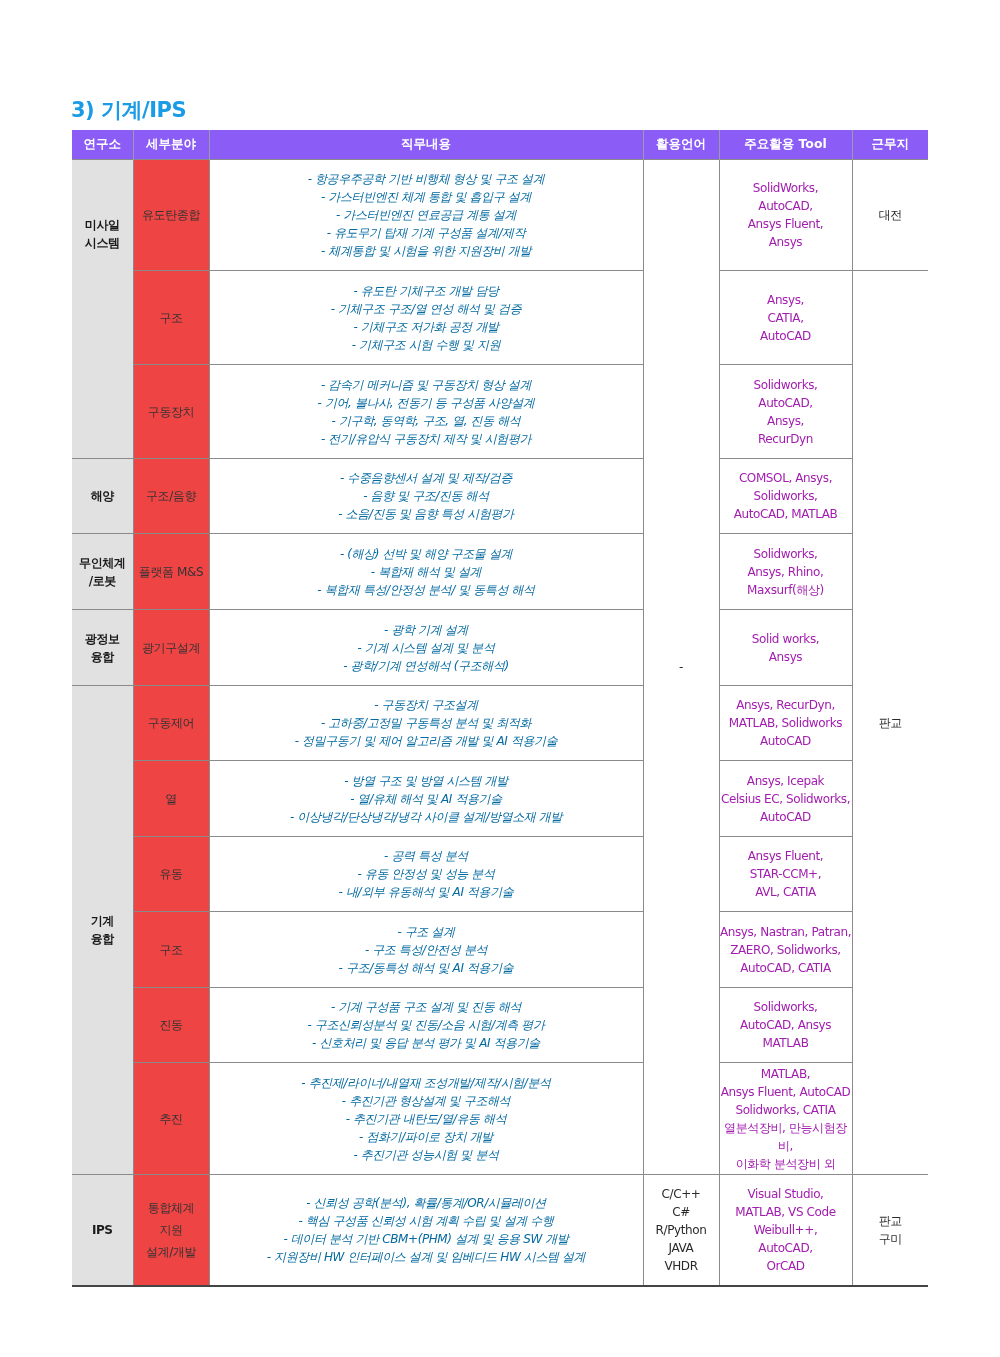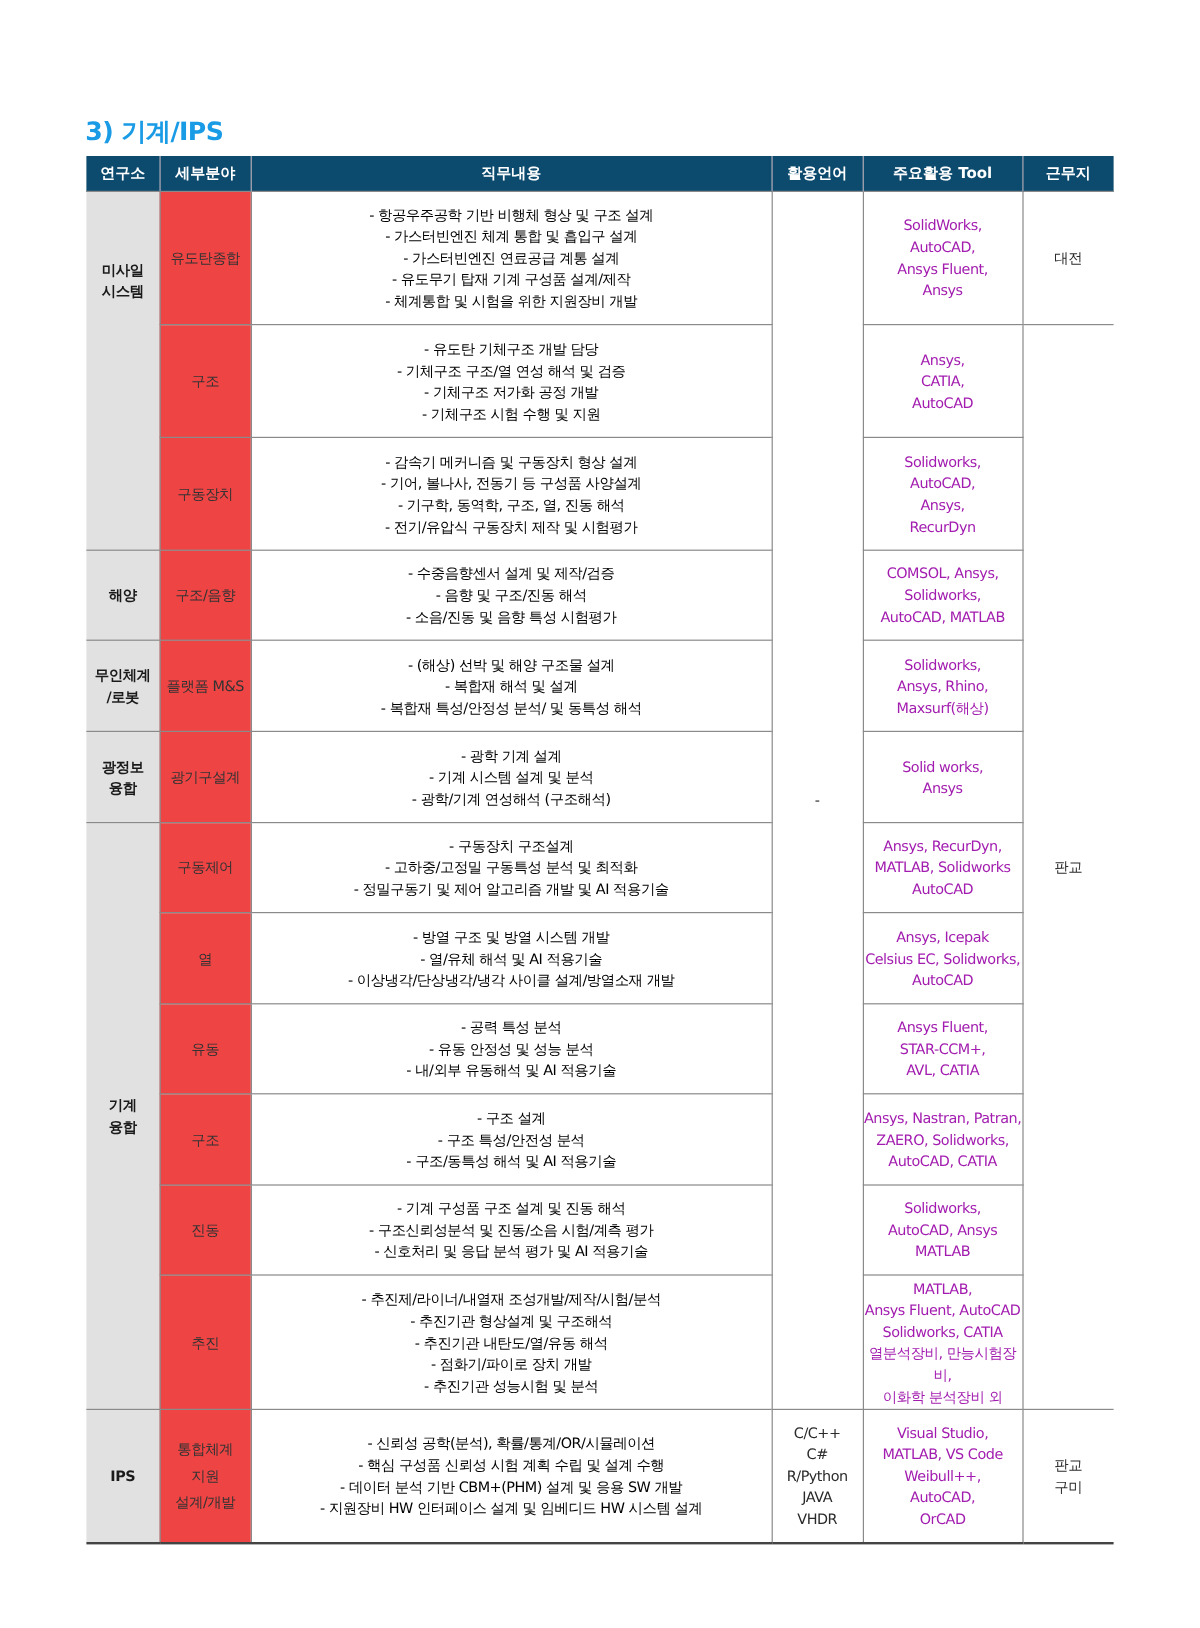--- a/index.html
+++ b/index.html
@@ -1,28 +1,28 @@
 <!DOCTYPE html>
 <html><head>
 <meta charset="utf-8">
 <style>
   html, body { margin: 0; padding: 0; background: #ffffff; }
   body { width: 1000px; height: 1357px; position: relative; font-family: "DejaVu Sans", "Liberation Sans", sans-serif; color: #222; }
   .section-title { position: absolute; left: 71px; top: 96px; font-size: 21px; font-weight: bold; color: #1a9be6; letter-spacing: -0.5px; }
   table.jobs { position: absolute; left: 72px; top: 130px; width: 856px; border-collapse: collapse; table-layout: fixed; }
-  table.jobs th { background: #0c4a6e; color: #ffffff; font-size: 12.5px; font-weight: bold; height: 29px; padding: 0; border-left: 1px solid #9a9aa8; border-right: 1px solid #9a9aa8; text-align: center; vertical-align: middle; }
+  table.jobs th { background: #8b5cf6; color: #ffffff; font-size: 12.5px; font-weight: bold; height: 29px; padding: 0; border-left: 1px solid #9a9aa8; border-right: 1px solid #9a9aa8; text-align: center; vertical-align: middle; }
   table.jobs th:first-child { border-left: none; }
   table.jobs th:last-child { border-right: none; }
   table.jobs td { border: 1px solid #8a8a8a; font-size: 12px; line-height: 18px; padding: 0; text-align: center; vertical-align: middle; letter-spacing: -0.4px; }
   table.jobs tr td:first-child { border-left: none; }
   table.jobs tr td.last-col { border-right: none; }
   td.lab { background: #e1e1e1; font-weight: bold; font-size: 14px; line-height: 20px; color: #1a1a1a; }
   td.lab.top { vertical-align: top; padding-top: 56px; }
   td.sub { background: #ef4444; color: #333; font-size: 12.5px; }
-  td.duty { text-align: left; padding-left: 11px; color: #000000; }
+  td.duty { text-align: left; padding-left: 11px; color: #0369a1; font-style: italic; }
   td.tool { color: #a21caf; font-size: 11.5px; line-height: 17.5px; letter-spacing: -0.6px; }
   td.lang, td.loc { color: #2a2a2a; font-size: 12px; }
   .duty-line { display: block; white-space: nowrap; }
   .ml { display: block; }
   table.jobs tr.last td { border-bottom: 2px solid #444; }
 </style>
 </head>
 <body>
 
 <div class="section-title">3) 기계/IPS</div>

